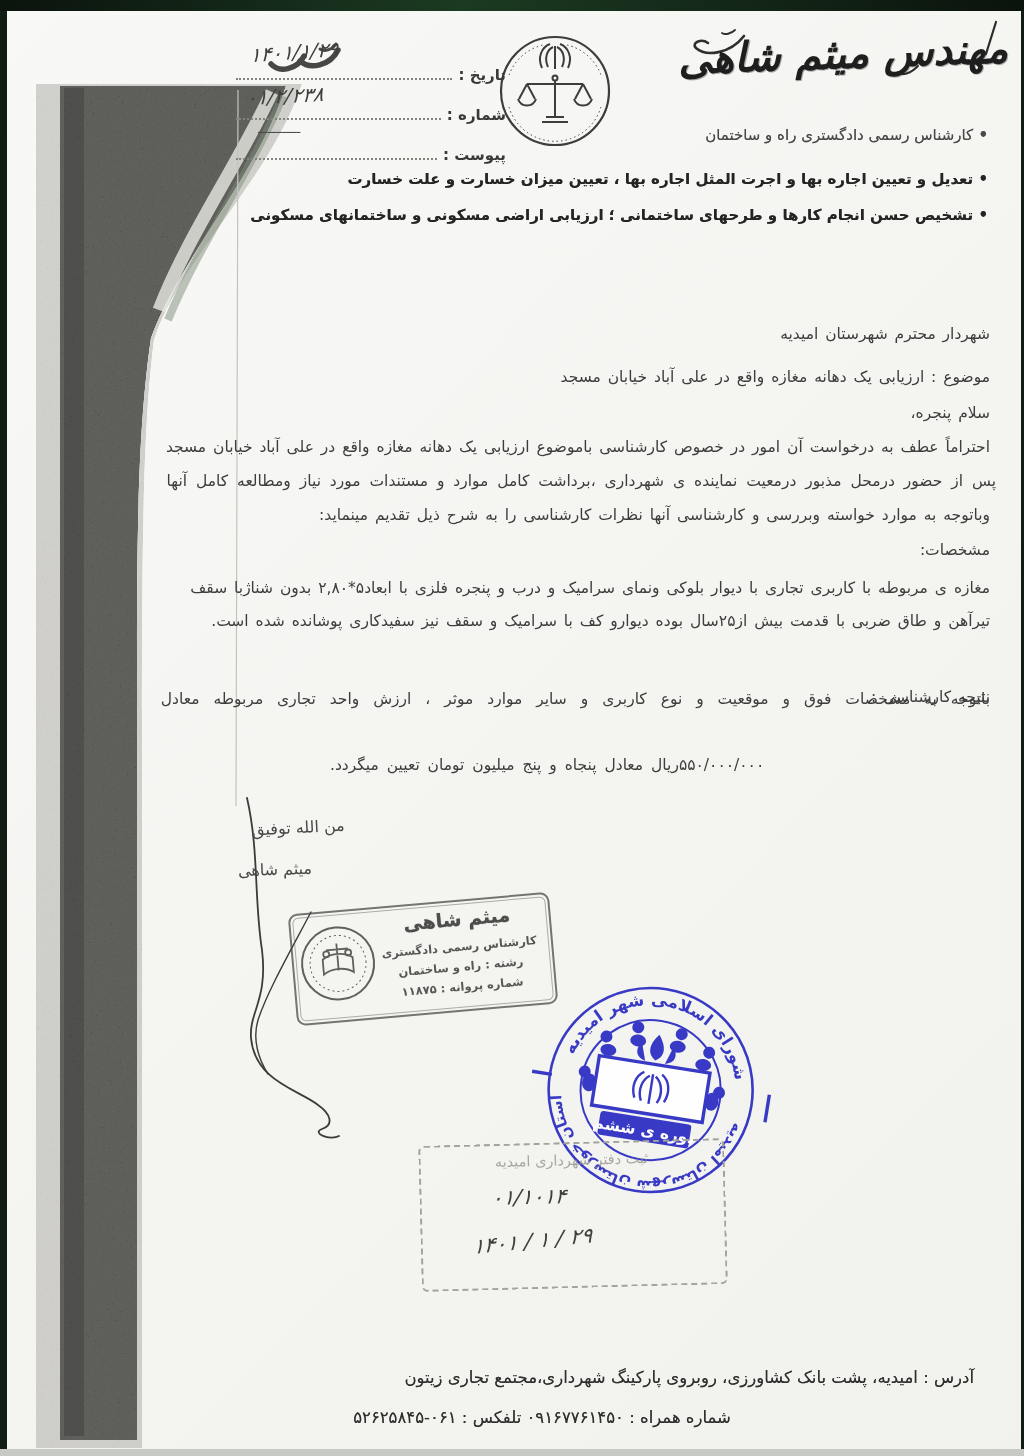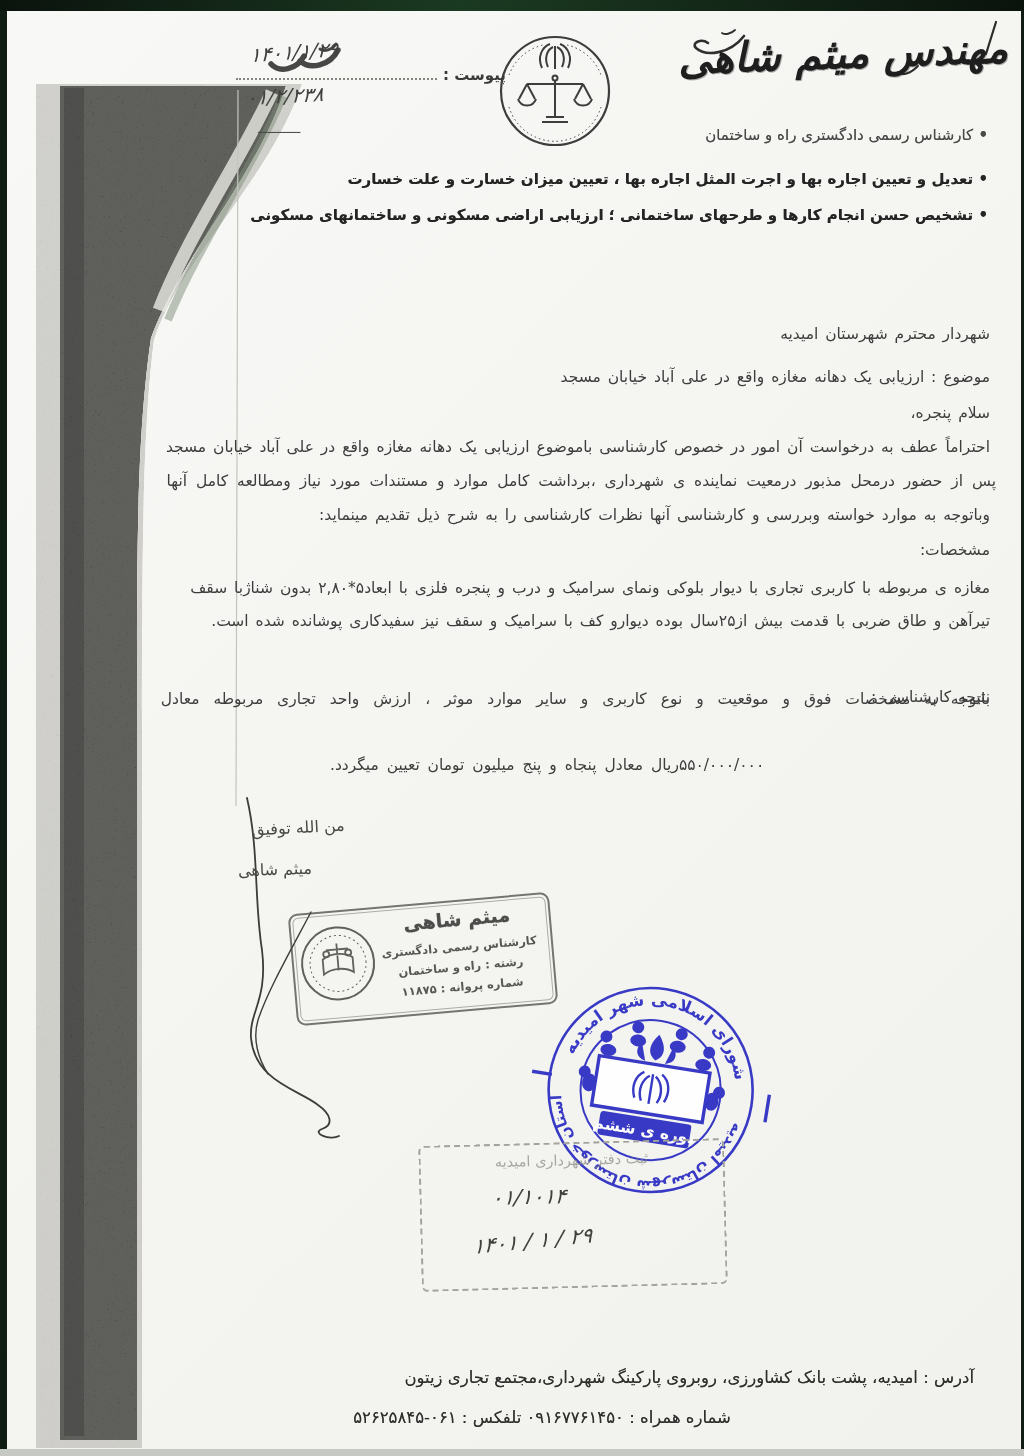--- a/index.html
+++ b/index.html
@@ -136,20 +136,28 @@
 </svg>
 
 <div class="t calligraphy">مهندس میثم شاهی</div>
 
 <div class="t role scanfuzz" style="top:126px;font-weight:normal;color:#4a4a48;">کارشناس رسمی دادگستری راه و ساختمان</div>
 <div class="t role bold scanfuzz" style="top:170px;">تعدیل و تعیین اجاره بها و اجرت المثل اجاره بها ، تعیین میزان خسارت و علت خسارت</div>
 <div class="t role bold scanfuzz" style="top:206px;">تشخیص حسن انجام کارها و طرحهای ساختمانی ؛ ارزیابی اراضی مسکونی و ساختمانهای مسکونی</div>
 
 <div class="meta" style="position:absolute;">
   <div class="meta-row">
+    <span class="meta-label">تاریخ :</span>
+    <span class="meta-leader"></span>
+  </div>
+  <div class="meta-row">
+    <span class="meta-label">شماره :</span>
+    <span class="meta-leader"></span>
+  </div>
+  <div class="meta-row">
     <span class="meta-label">پیوست :</span>
     <span class="meta-leader"></span>
   </div>
 </div>
 <div class="t ltr hand" style="left:250px;top:40px;font-size:20px;transform:rotate(-4deg) skewX(-8deg);">۱۴۰۱/۱/۲۹</div>
 <div class="t ltr hand" style="left:246px;top:84px;font-size:20px;transform:rotate(-3deg) skewX(-8deg);">۰۱/۲/۲۳۸</div>
 <div class="t" style="left:258px;top:122px;font-size:12px;color:#4c4c4a;letter-spacing:-1px;">ــــــــــــ</div>
 
 <div class="t bodyline" style="right:34px;top:325px;">شهردار محترم شهرستان امیدیه</div>
 <div class="t bodyline" style="right:34px;top:368px;">موضوع : ارزیابی یک دهانه مغازه واقع در علی آباد خیابان مسجد</div>

